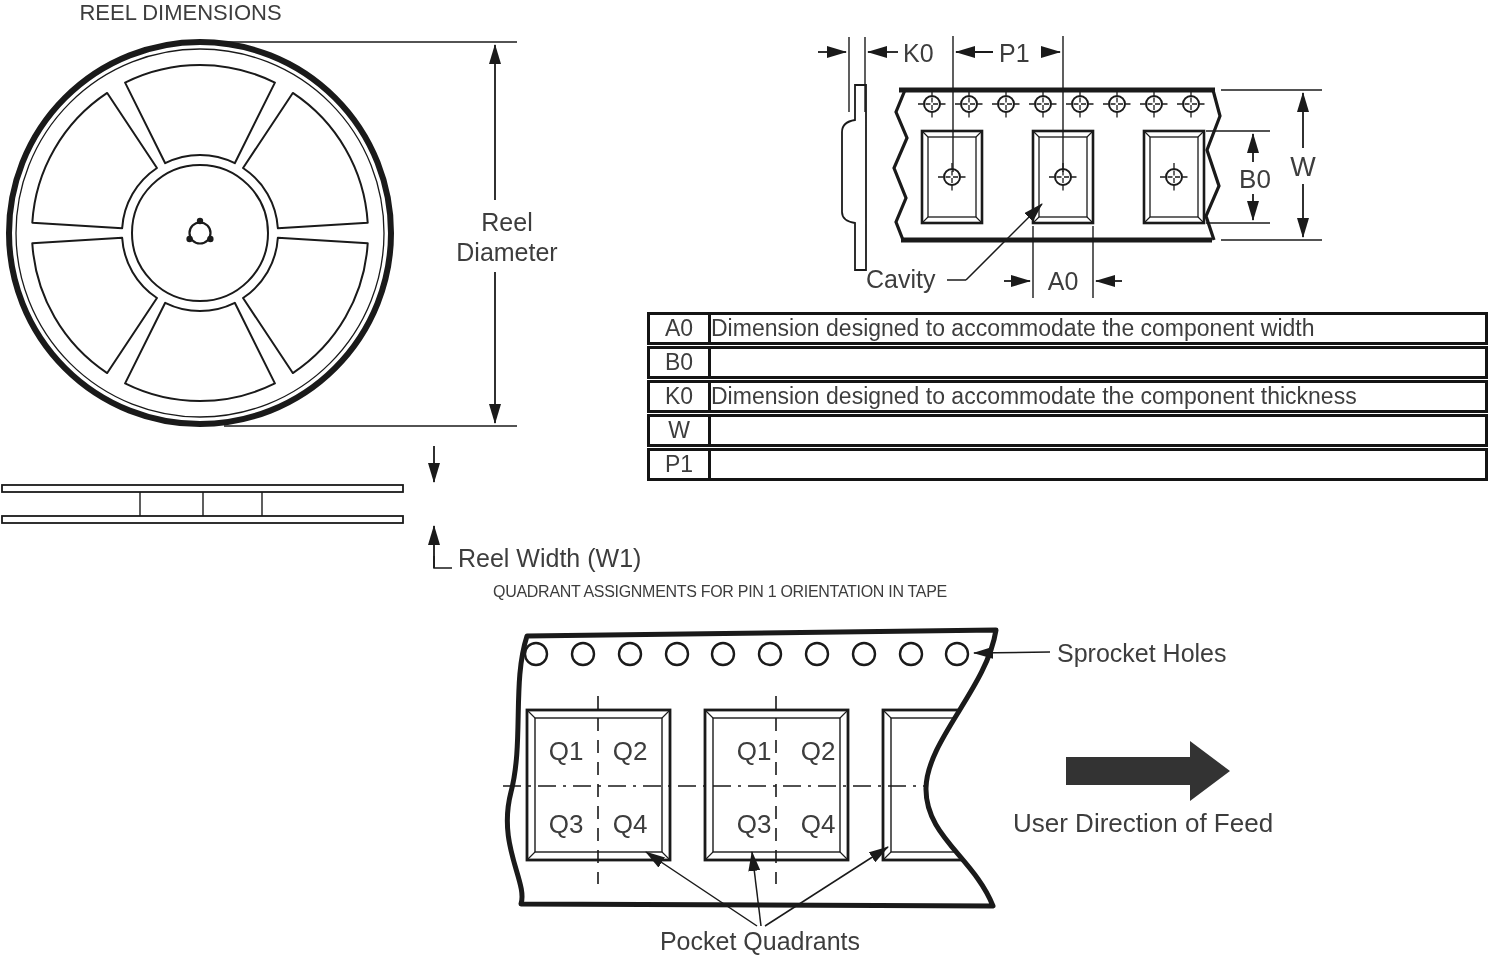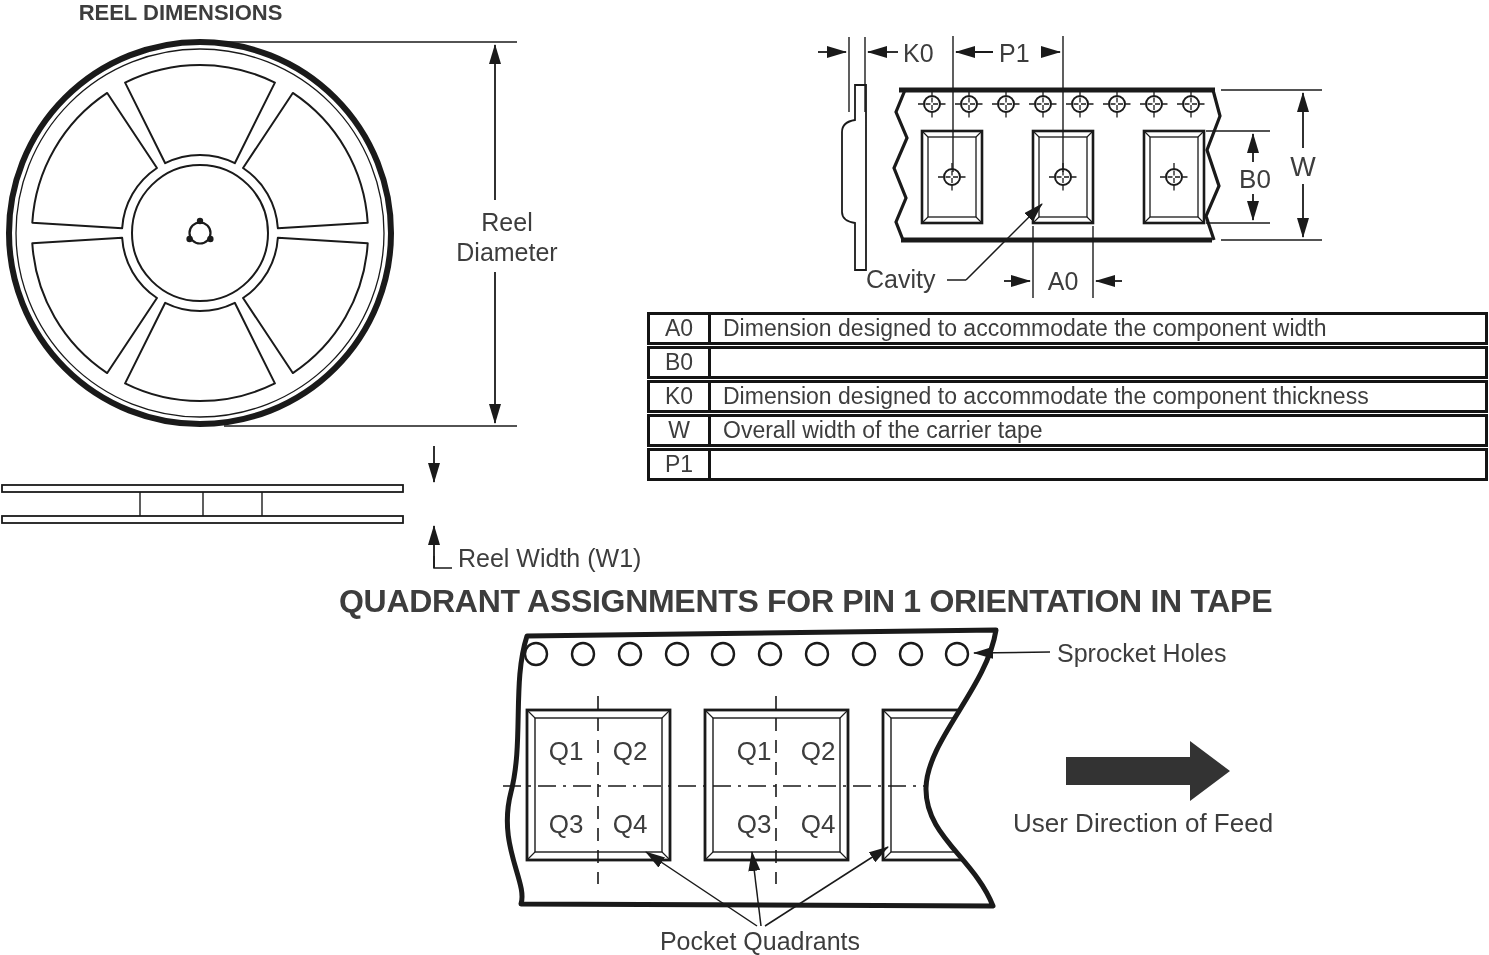--- a/index.html
+++ b/index.html
@@ -1,24 +1,24 @@
 <!DOCTYPE html>
 <html><head>
 <meta charset="utf-8">
 <style>
   html,body{margin:0;padding:0;background:#fff;}
   #stage{position:relative;width:1489px;height:955px;background:#fff;overflow:hidden;
          font-family:"Liberation Sans","DejaVu Sans",sans-serif;color:#3d3d3d;}
   svg{position:absolute;left:0;top:0;}
-  .title{position:absolute;font-weight:bold;font-size:22px;color:#3d3d3d;text-align:center;white-space:nowrap;}
+  .title{position:absolute;font-weight:normal;font-size:22px;color:#3d3d3d;text-align:center;white-space:nowrap;}
   .dim-table{position:absolute;left:647px;top:312px;width:841px;}
   .dim-row{display:flex;box-sizing:border-box;height:33px;border:3px solid #141414;margin-bottom:1px;
            font-size:23px;line-height:27px;color:#3d3d3d;background:#fff;}
   .dim-sym{width:58px;border-right:3px solid #141414;text-align:center;flex:none;}
-  .dim-desc{flex:1;padding-left:12px;white-space:nowrap;overflow:hidden;}
+  .dim-desc{flex:1;white-space:nowrap;overflow:hidden;}
   text{font-family:"Liberation Sans","DejaVu Sans",sans-serif;fill:#3d3d3d;}
   .ln{stroke:#1a1a1a;fill:none;}
 </style>
 </head>
 <body>
 
 <div id="stage">
 
 <svg width="1489" height="955" viewBox="0 0 1489 955">
   <defs>
@@ -220,36 +220,35 @@
     <text x="760" y="950" font-size="25" text-anchor="middle">Pocket Quadrants</text>
   </g>
 
   <g>
     <path d="M1066 757 L1190 757 L1190 741 L1230 771 L1190 801 L1190 785 L1066 785 Z" fill="#333333"></path>
     <text x="1013" y="832" font-size="26">User Direction of Feed</text>
   </g>
 </svg>
 
 <div class="title" style="left:58px;top:0;width:245px;">REEL DIMENSIONS</div>
-<div class="title" style="left:339px;top:583px;width:810px;font-size:32px;letter-spacing:-0.3px;">QUADRANT ASSIGNMENTS FOR PIN 1 ORIENTATION IN TAPE</div>
+<div class="title" style="left:315px;top:583px;width:810px;font-size:16px;letter-spacing:-0.3px;">QUADRANT ASSIGNMENTS FOR PIN 1 ORIENTATION IN TAPE</div>
 
 <div class="dim-table">
   <div class="dim-row">
     <div class="dim-sym">A0</div>
     <div class="dim-desc">Dimension designed to accommodate the component width</div>
   </div>
   <div class="dim-row">
     <div class="dim-sym">B0</div>
   </div>
   <div class="dim-row">
     <div class="dim-sym">K0</div>
     <div class="dim-desc">Dimension designed to accommodate the component thickness</div>
   </div>
   <div class="dim-row">
     <div class="dim-sym">W</div>
-    <div class="dim-desc">Overall width of the carrier tape</div>
   </div>
   <div class="dim-row">
     <div class="dim-sym">P1</div>
   </div>
 </div>
 
 </div>
 
 </body></html>

